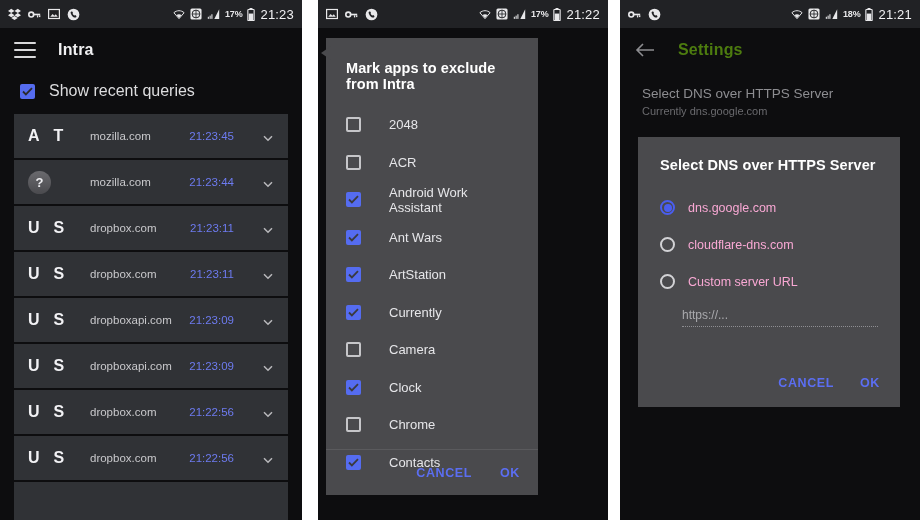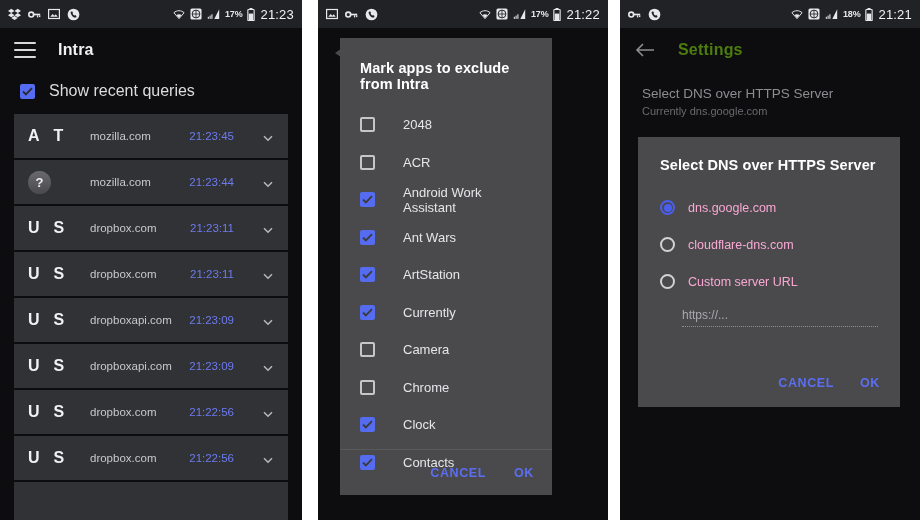--- a/index.html
+++ b/index.html
@@ -60,21 +60,21 @@
     display:flex; align-items:center; justify-content:center;
     color:#ededf0; font-size:13px; font-weight:bold;
   }
   .qrow .host { color:#c9c9cc; font-size:11.5px; flex:1 1 auto; padding-left:4px; }
   .qrow .time { color:#6d7bf0; font-size:11.5px; margin-right:28px; }
   .qrow .chev { width:12px; height:12px; flex:0 0 auto; }
   .dialog { position:absolute; background:#4a4a4d; }
   .dlg-title { color:#ffffff; font-size:14.5px; font-weight:bold; letter-spacing:0.1px; }
 
   
-  #apps-dialog { left:22px; top:38px; width:212px; height:457px; }
+  #apps-dialog { left:8px; top:38px; width:212px; height:457px; }
   #apps-dialog .notch {
     position:absolute; left:-5px; top:8px; width:10px; height:14px;
     background:#4a4a4d; clip-path:polygon(100% 0,100% 100%,0 50%);
   }
   #apps-dialog .dlg-title { display:block; padding:22px 20px 14px 20px; }
   .app-list { padding:0 20px; }
   .app-row { display:flex; align-items:center; height:37.5px; }
   .app-row .name { margin-left:28px; color:#e6e6e9; font-size:13px; }
   .dlg-actions {
     position:absolute; left:0; right:0; bottom:0; height:46px;
@@ -393,30 +393,30 @@
                 <path d="M1 5l3.2 3.2L11 1.2" fill="none" stroke="#3b3b3e" stroke-width="2"></path>
               </svg>
             </span>
           <span class="name">Currently</span>
         </div>
         <div class="app-row">
           <span class="cb off"></span>
           <span class="name">Camera</span>
         </div>
         <div class="app-row">
-          <span class="cb off"></span>
-          <span class="name">Chrome</span>
-        </div>
-        <div class="app-row">
           <span class="cb on">
               <svg width="11" height="9" viewBox="0 0 12 10">
                 <path d="M1 5l3.2 3.2L11 1.2" fill="none" stroke="#3b3b3e" stroke-width="2"></path>
               </svg>
             </span>
           <span class="name">Clock</span>
+        </div>
+        <div class="app-row">
+          <span class="cb off"></span>
+          <span class="name">Chrome</span>
         </div>
         <div class="app-row">
           <span class="cb on">
               <svg width="11" height="9" viewBox="0 0 12 10">
                 <path d="M1 5l3.2 3.2L11 1.2" fill="none" stroke="#3b3b3e" stroke-width="2"></path>
               </svg>
             </span>
           <span class="name">Contacts</span>
         </div>
       </div>

